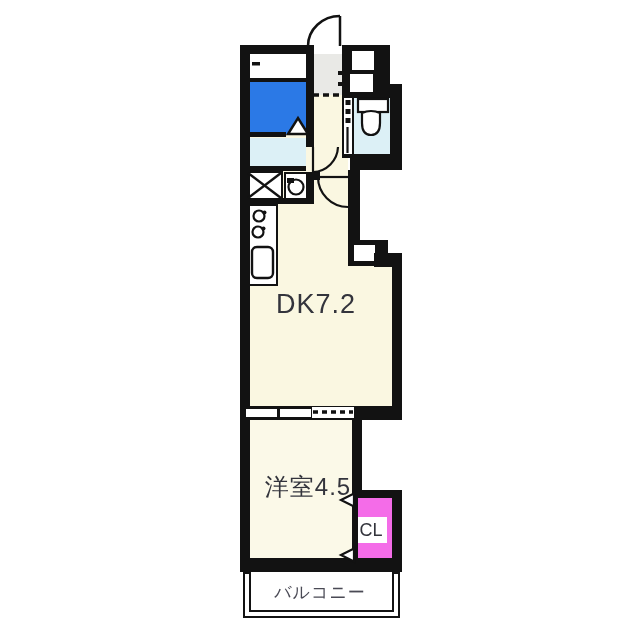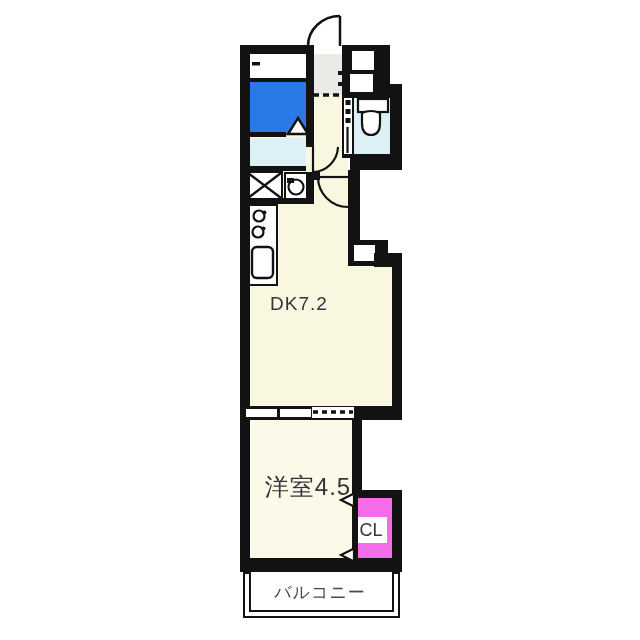--- a/index.html
+++ b/index.html
@@ -149,16 +149,16 @@
     <rect x="358" y="99" width="30" height="13" fill="#ffffff" stroke="#121212" stroke-width="2.2"></rect>
     <path d="M 362 113 q 9 -4 18 0 l 0 10 q 0 12 -9 12 q -9 0 -9 -12 z" fill="#ffffff" stroke="#121212" stroke-width="2.2"></path>
   </g>
 
   <line x1="313" y1="412" x2="353" y2="412" stroke="#121212" stroke-width="3.5" stroke-dasharray="5 4"></line>
 
   <polygon points="341,500 354,493.5 354,506.5" fill="#ffffff" stroke="#121212" stroke-width="2.2"></polygon>
   <polygon points="341,555 354,548.5 354,561.5" fill="#ffffff" stroke="#121212" stroke-width="2.2"></polygon>
 </svg>
 
-<div class="label" style="left:299px;top:304px;font-size:19px;">DK7.2</div>
+<div class="label" style="left:316px;top:304px;font-size:27px;">DK7.2</div>
 <div class="label" style="left:295px;top:487px;font-size:24px;margin-left:13px;">洋室4.5</div>
 <div class="label" style="left:371px;top:530px;font-size:18px;letter-spacing:0;">CL</div>
 <div class="label" style="left:320px;top:592px;font-size:17px;color:var(--balcony-label,#4a4a55);">バルコニー</div>
 
 </body></html>

